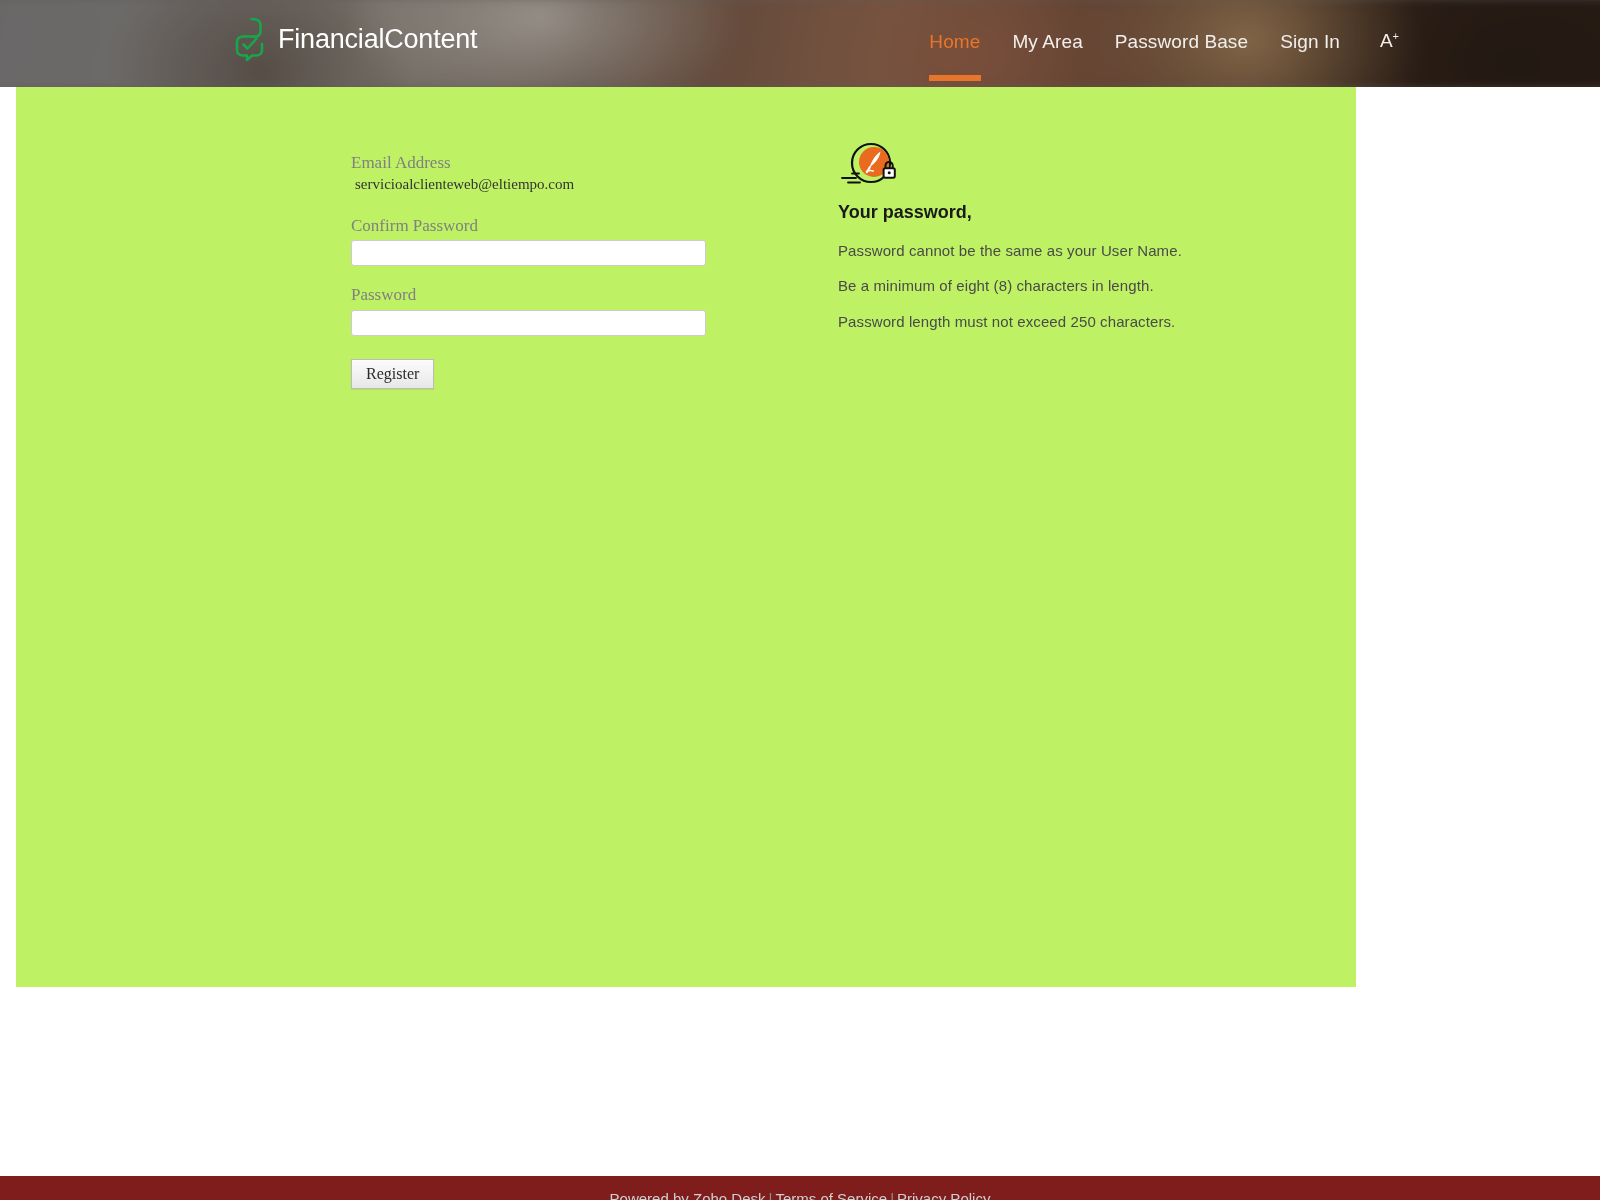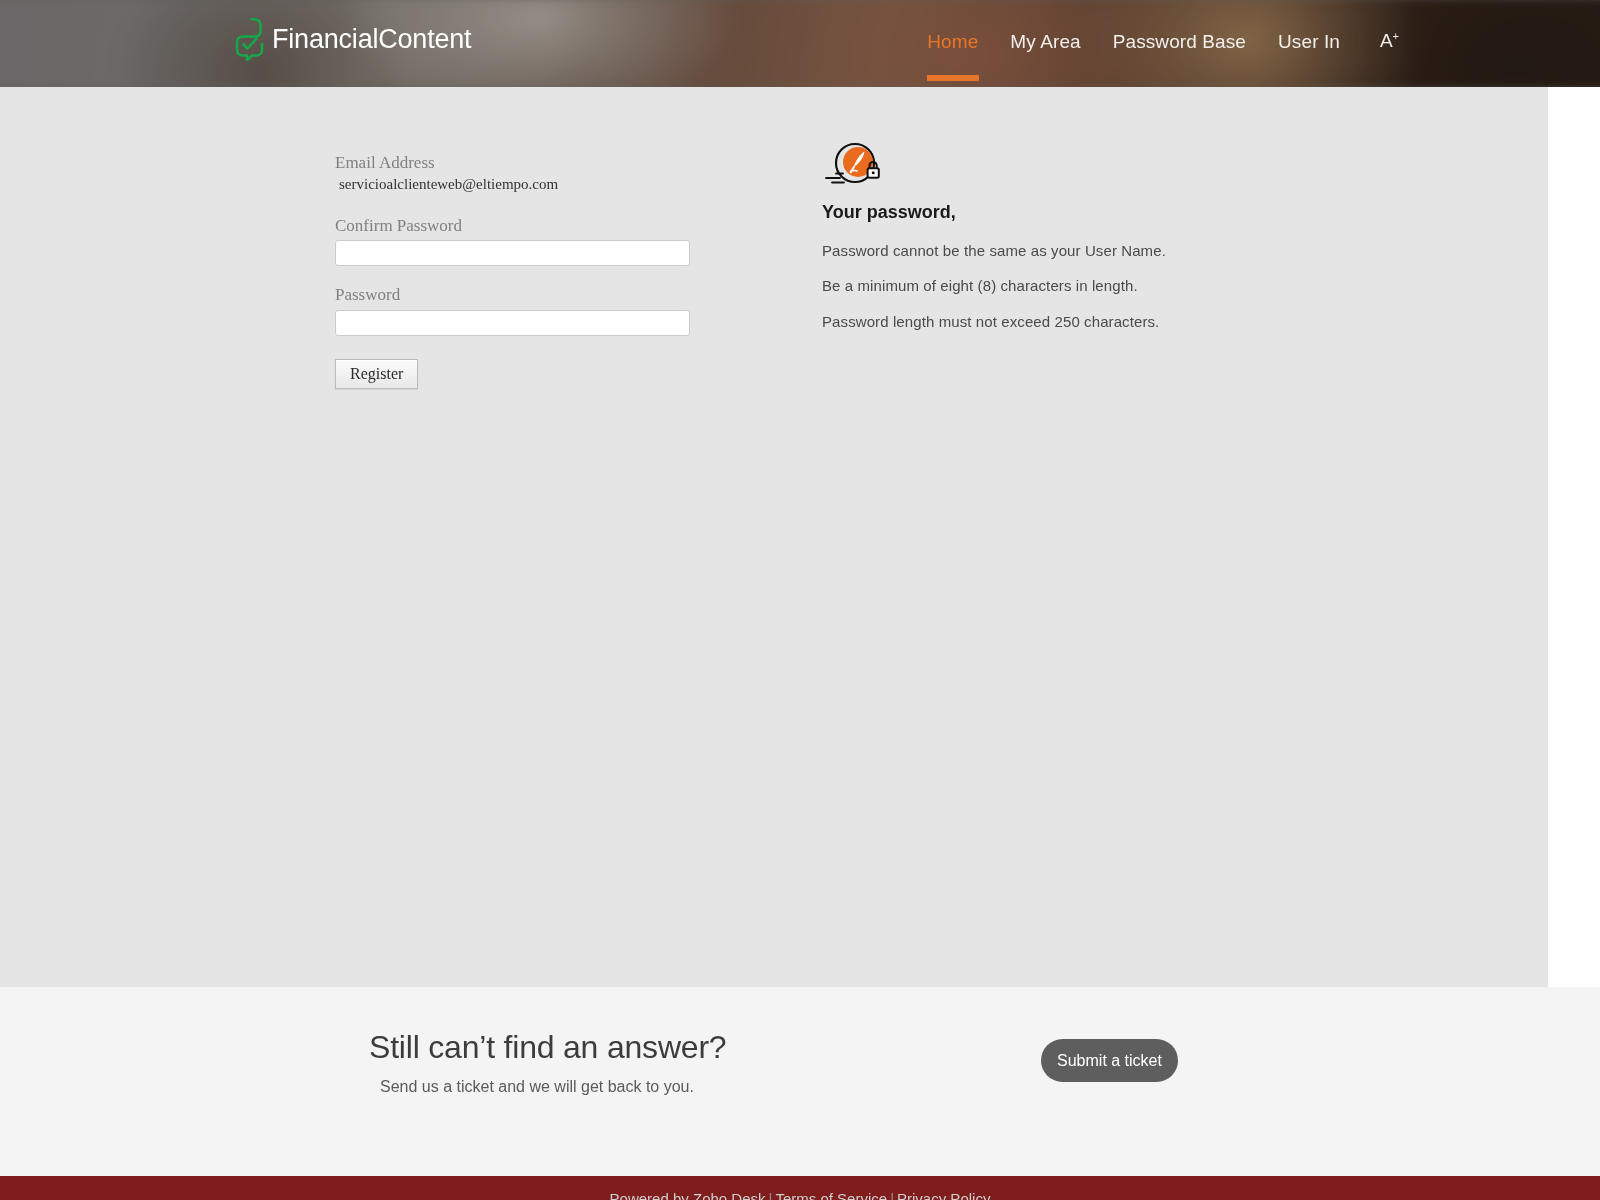--- a/index.html
+++ b/index.html
@@ -65,21 +65,21 @@
     inset: 0;
     z-index: 3;
   }
 
   .brand {
     position: absolute;
     left: 232px;
     top: 17px;
     display: flex;
     align-items: center;
-    gap: 7px;
+    gap: 13px;
     text-decoration: none;
   }
   .brand-logo {
     width: 33px;
     height: 44px;
     display: block;
   }
   .brand-name {
     font-size: 27px;
     font-weight: 400;
@@ -134,24 +134,24 @@
   }
   .nav-fontsize sup {
     font-size: 11px;
     top: -0.6em;
   }
 
   
   .main {
     position: absolute;
     top: 87px;
-    left: 0;
-    width: 1548px;
+    left: 16px;
+    width: 1340px;
     height: 900px;
-    background: #e5e5e5;
+    background: #bef264;
   }
 
   
   .reg-form {
     position: absolute;
     left: 335px;
     top: 66px;
     width: 380px;
     font-family: "Liberation Serif", serif;
   }
@@ -331,21 +331,21 @@
           <span>Home</span>
           <span class="nav-underline"></span>
         </a>
         <a class="nav-item" href="#">
           <span>My Area</span>
         </a>
         <a class="nav-item" href="#">
           <span>Password Base</span>
         </a>
         <a class="nav-item" href="#">
-          <span>User In</span>
+          <span>Sign In</span>
         </a>
       </nav>
 
       <a class="nav-fontsize" href="#"><span>A</span><sup>+</sup></a>
     </div>
   </div>
 
   <div class="main">
 
     <form class="reg-form">
@@ -385,27 +385,20 @@
         <circle cx="49.2" cy="30.8" r="1.5" fill="#111111"></circle>
       </svg>
 
       <h2 class="rules-title">Your password,</h2>
       <p class="rule-line">Password cannot be the same as your User Name.</p>
       <p class="rule-line">Be a minimum of eight (8) characters in length.</p>
       <p class="rule-line">Password length must not exceed 250 characters.</p>
     </div>
   </div>
 
-  <div class="cta">
-    <div class="cta-text">
-      <h2 class="cta-heading">Still can’t find an answer?</h2>
-      <p class="cta-sub">Send us a ticket and we will get back to you.</p>
-    </div>
-    <a class="btn-ticket" href="#">Submit a ticket</a>
-  </div>
 
   <div class="bottombar">
     <div class="bottombar-inner">
       <a href="#">Powered by Zoho Desk</a><span class="sep">|</span><a href="#">Terms of Service</a><span class="sep">|</span><a href="#">Privacy Policy</a>
     </div>
   </div>
 
 </div>
 
 </body></html>

